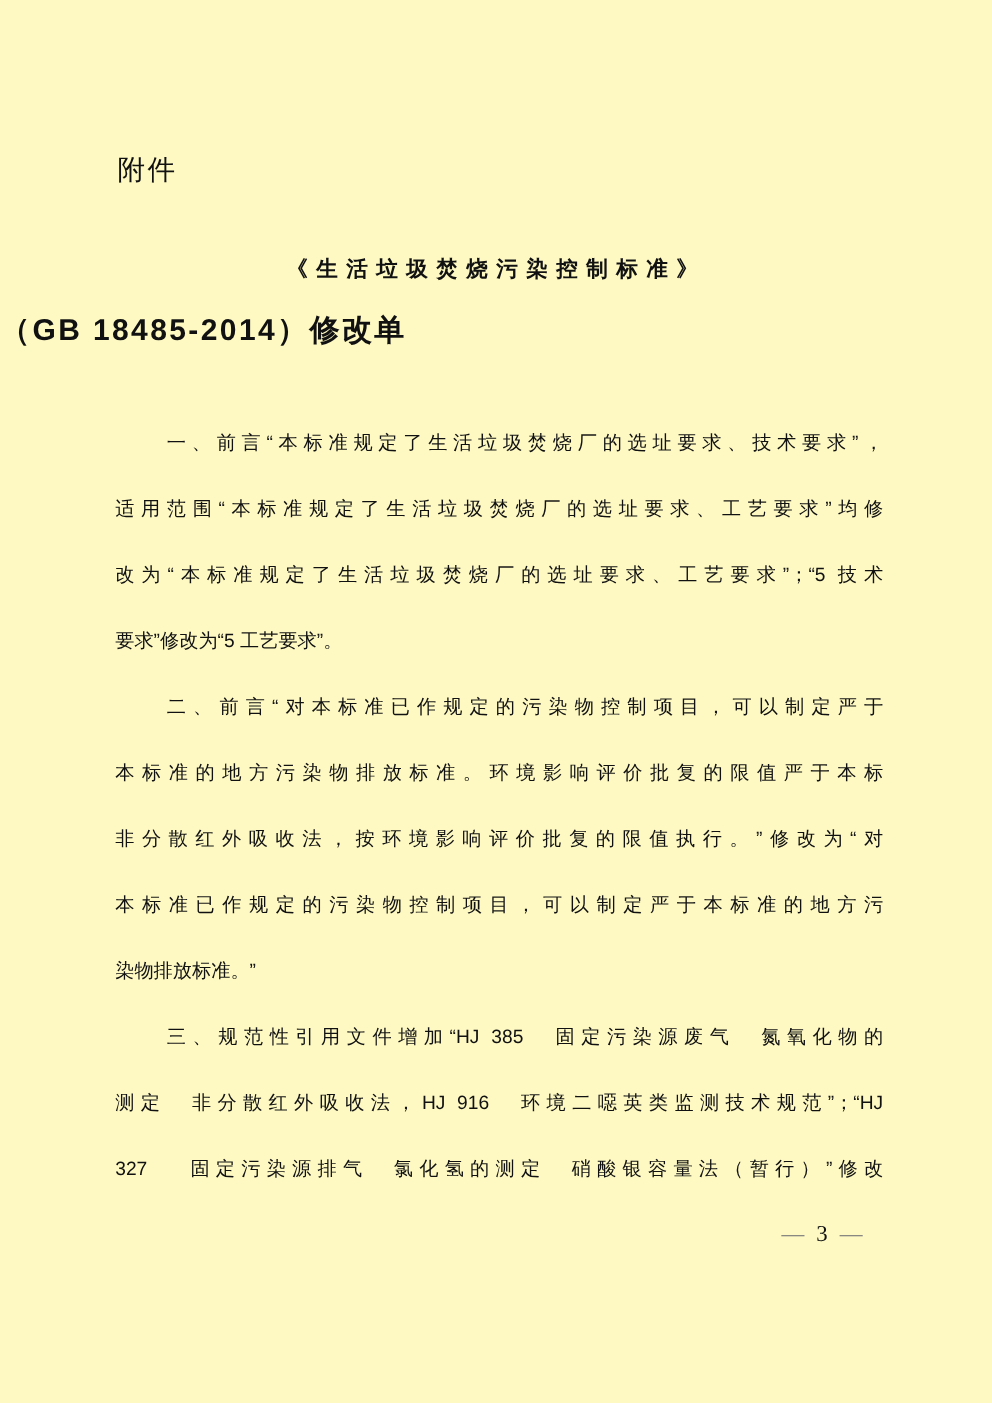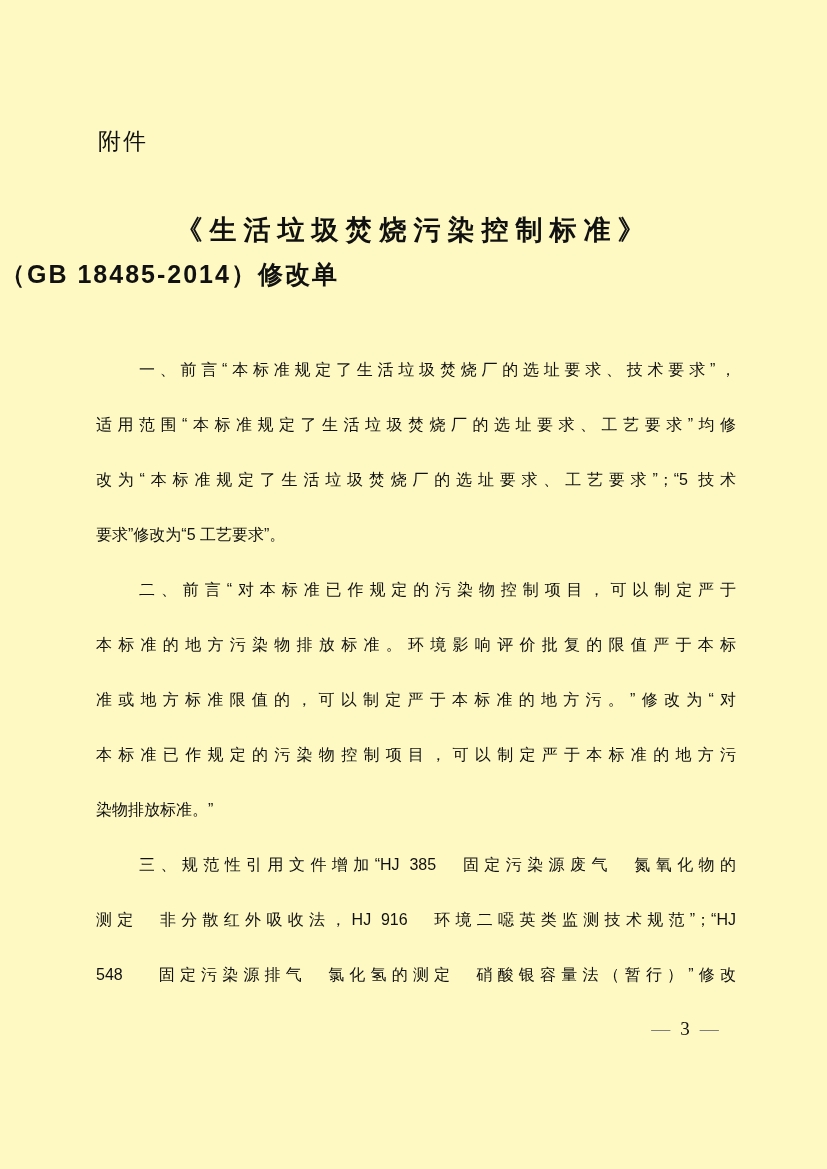--- a/index.html
+++ b/index.html
@@ -24,21 +24,21 @@
     font-size: 23px;
     letter-spacing: 2px;
     color: #111;
   }
   .doc-title {
     position: absolute;
     left: 0;
     top: 212px;
     width: 100%;
     text-align: center;
-    font-size: 27px;
+    font-size: 18px;
     font-weight: bold;
     letter-spacing: 7px;
     color: #111;
     white-space: nowrap;
   }
   .doc-subtitle {
     position: absolute;
     left: 0;
     top: 258px;
     width: 100%;
@@ -101,29 +101,29 @@
     <div class="paragraph">
       <div class="body-line justify indent">一、前言“本标准规定了生活垃圾焚烧厂的选址要求、技术要求”，</div>
       <div class="body-line justify">适用范围“本标准规定了生活垃圾焚烧厂的选址要求、工艺要求”均修</div>
       <div class="body-line justify">改为“本标准规定了生活垃圾焚烧厂的选址要求、工艺要求”；“5 技术</div>
       <div class="body-line">要求”修改为“5 工艺要求”。</div>
     </div>
 
     <div class="paragraph">
       <div class="body-line justify indent">二、前言“对本标准已作规定的污染物控制项目，可以制定严于</div>
       <div class="body-line justify">本标准的地方污染物排放标准。环境影响评价批复的限值严于本标</div>
-      <div class="body-line justify">准或地方标准限值的，可以制定严于本标准的地方污。”修改为“对</div>
+      <div class="body-line justify">非分散红外吸收法，按环境影响评价批复的限值执行。”修改为“对</div>
       <div class="body-line justify">本标准已作规定的污染物控制项目，可以制定严于本标准的地方污</div>
       <div class="body-line">染物排放标准。”</div>
     </div>
 
     <div class="paragraph">
       <div class="body-line justify indent">三、规范性引用文件增加“HJ 385　固定污染源废气　氮氧化物的</div>
       <div class="body-line justify">测定　非分散红外吸收法，HJ 916　环境二噁英类监测技术规范”；“HJ</div>
-      <div class="body-line justify">548　 固定污染源排气　氯化氢的测定　硝酸银容量法（暂行）”修改</div>
+      <div class="body-line justify">327　 固定污染源排气　氯化氢的测定　硝酸银容量法（暂行）”修改</div>
     </div>
 
   </div>
 
   <div class="page-footer">
     <span class="dash">—</span><span>3</span><span class="dash">—</span>
   </div>
 
 </div>
 

